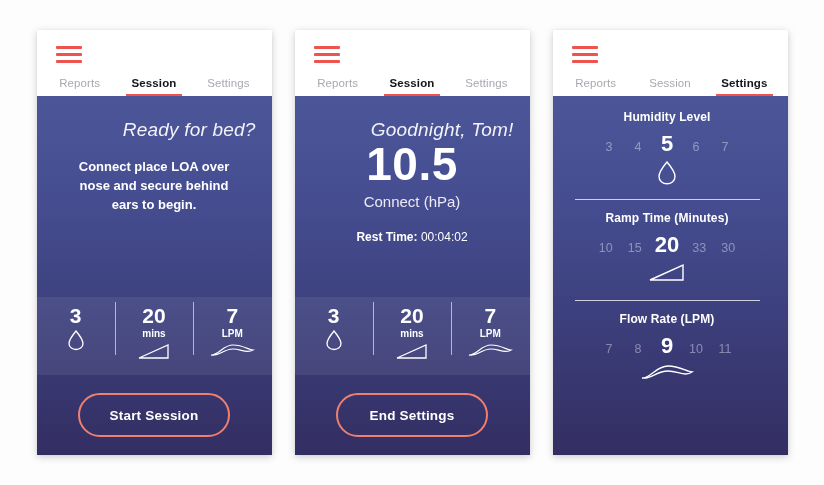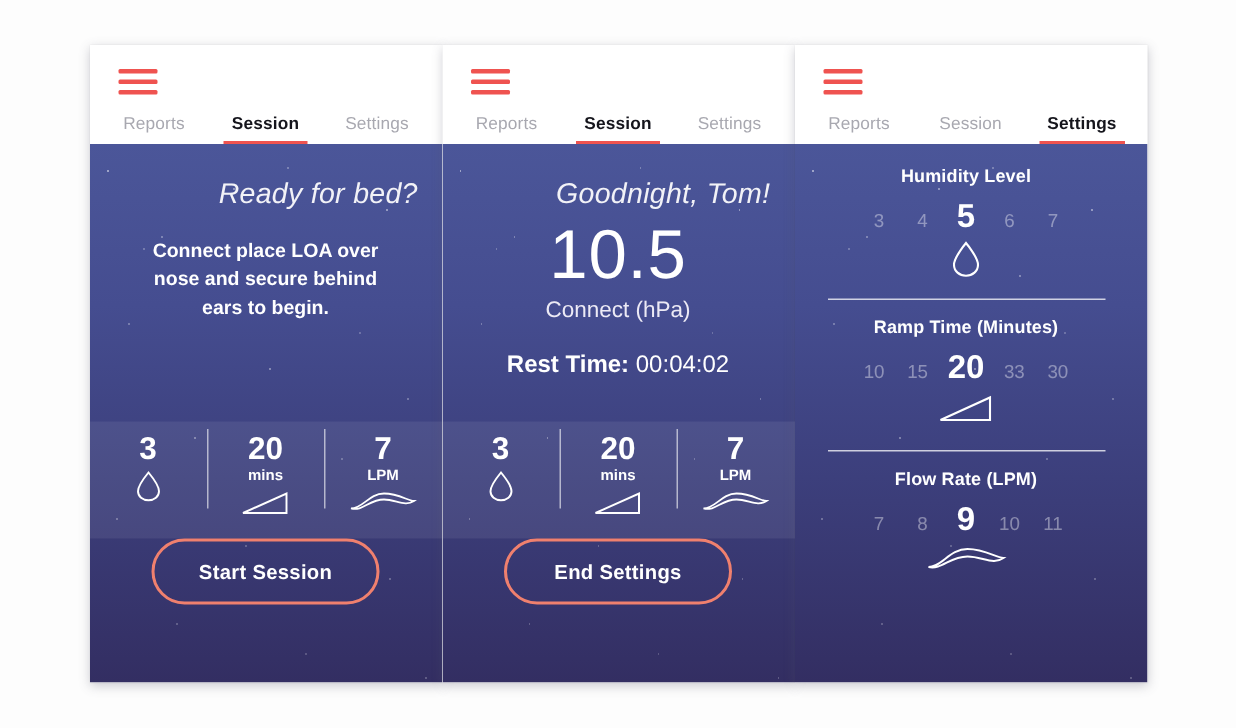--- a/index.html
+++ b/index.html
@@ -13,20 +13,21 @@
   }
 
   #stage {
     position: relative;
     width: 824px;
     height: 485px;
     background: #fdfdfd;
     display: flex;
     align-items: flex-start;
     justify-content: center;
+    gap: 23px;
     padding-top: 30px;
   }
 
   
   .panel {
     position: relative;
     width: 235px;
     height: 425px;
     background: #ffffff;
     box-shadow: 0 2px 7px rgba(90,90,110,0.30), 0 0 1px rgba(0,0,0,0.08);
@@ -142,33 +143,32 @@
   .instruction {
     font-size: 13px;
     font-weight: bold;
     line-height: 1.45;
     margin-top: 17px;
     padding: 0 14px;
     color: #ffffff;
   }
   .big-value {
     font-size: 46px;
-    font-weight: 400;
+    font-weight: 700;
     line-height: 1;
-    margin-top: 5px;
     letter-spacing: .5px;
   }
   .big-label {
     font-size: 15px;
     font-weight: 300;
     margin-top: 6px;
     color: #eceaf5;
   }
   .rest-time {
-    font-size: 16px;
+    font-size: 12px;
     margin-top: 20px;
   }
   .rest-time b { font-weight: bold; }
 
   
   .stats {
     position: relative;
     z-index: 2;
     background: rgba(255,255,255,0.075);
     display: flex;
@@ -203,23 +203,23 @@
   }
   .stat-icon { margin-top: 2px; height: 22px; }
   .stat-icon svg { display: inline-block; vertical-align: top; }
 
   
   .action-wrap {
     position: relative;
     z-index: 2;
     flex: 0 0 auto;
     display: flex;
-    align-items: flex-start;
+    align-items: center;
     justify-content: center;
-    height: 96px;
+    height: 80px;
   }
   .action-btn {
     width: 152px;
     height: 44px;
     border: 2px solid #f0806e;
     border-radius: 22px;
     background: transparent;
     color: #ffffff;
     font-size: 13.5px;
     font-weight: bold;

